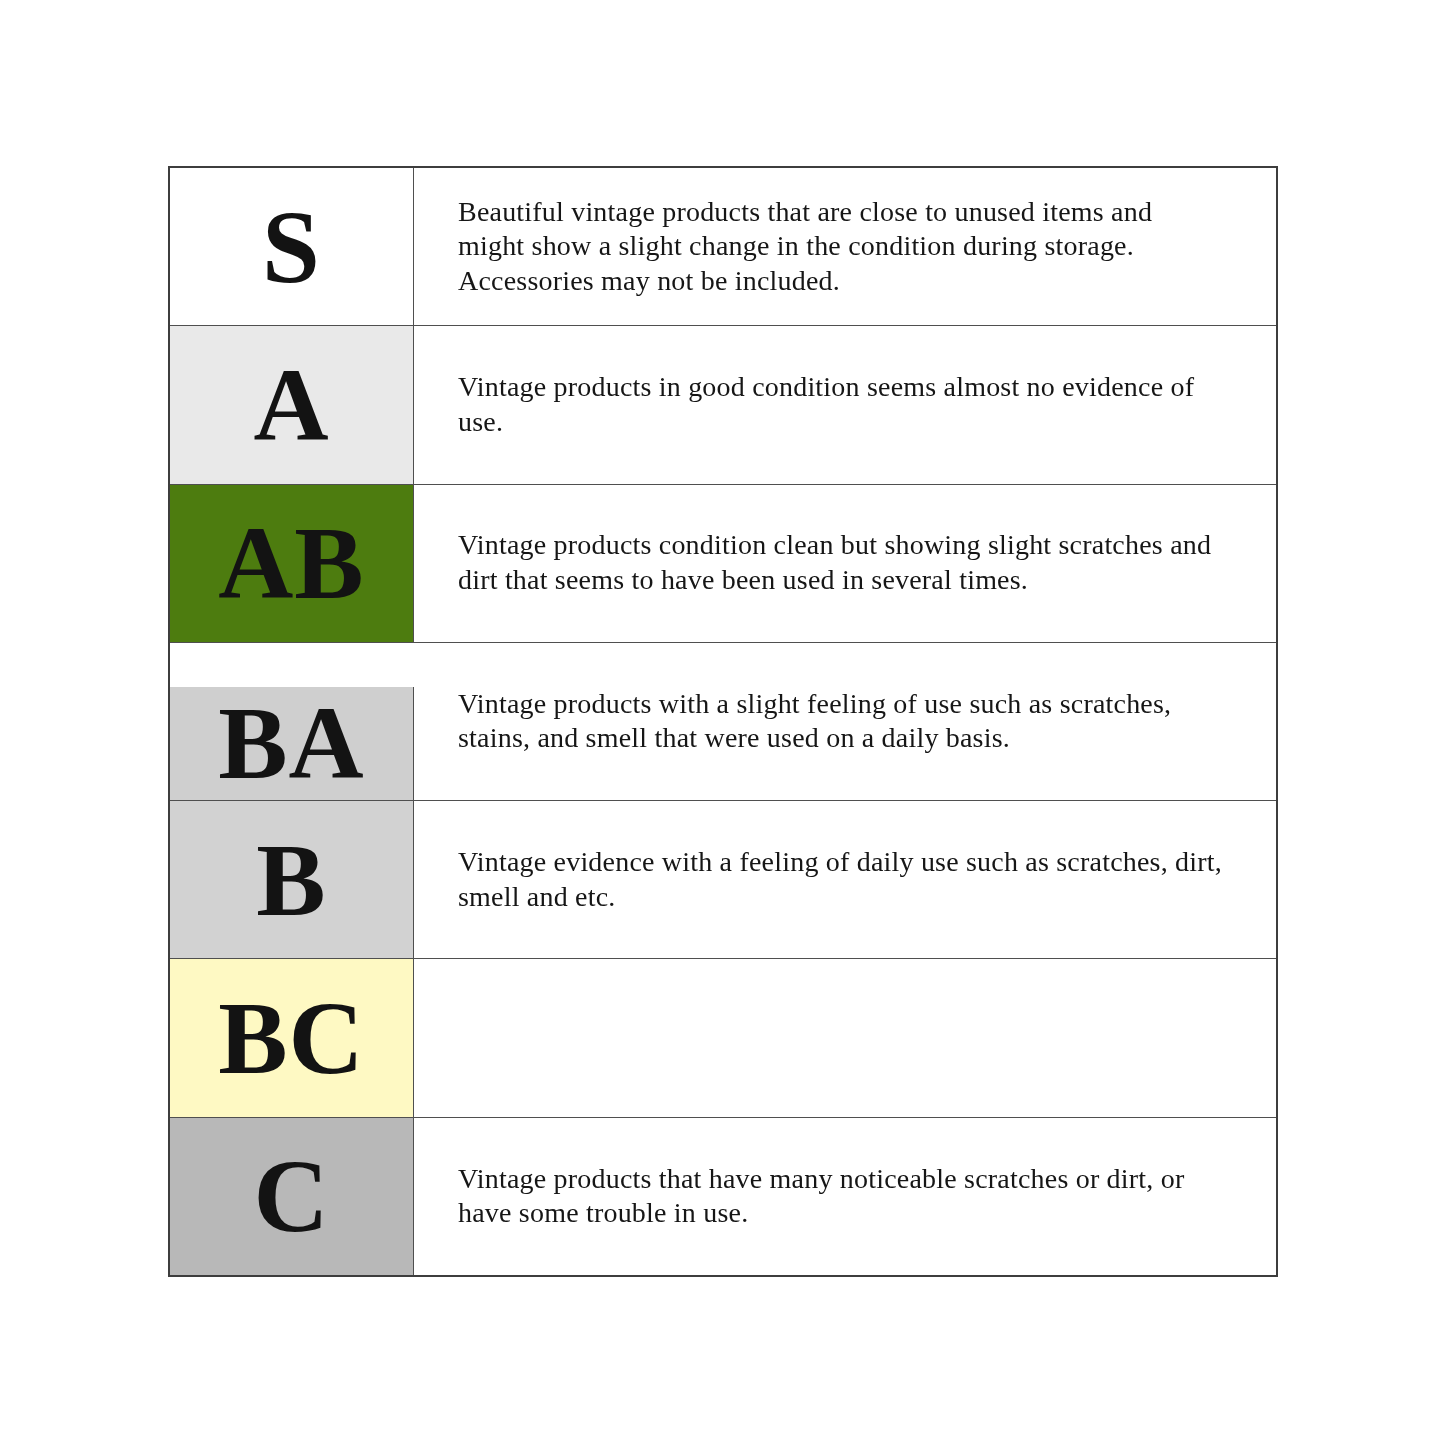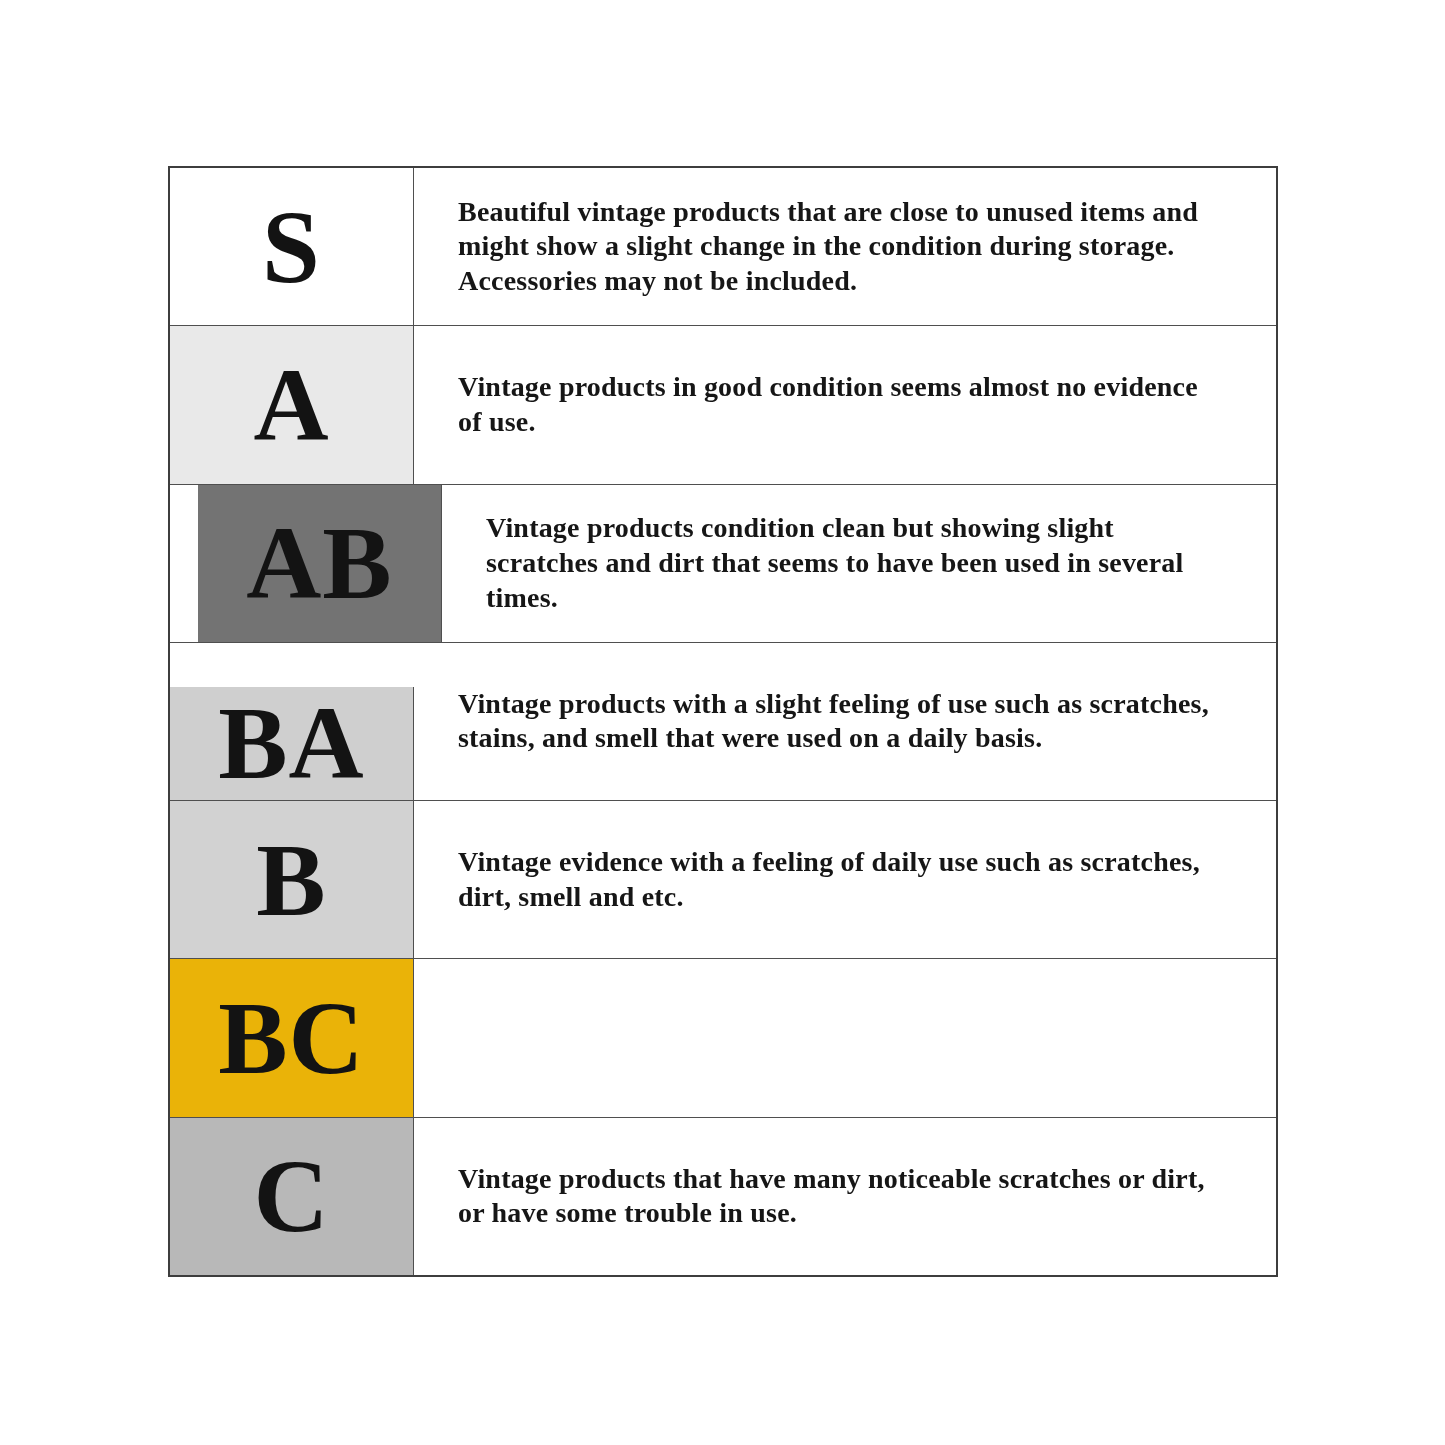--- a/index.html
+++ b/index.html
@@ -56,21 +56,21 @@
     flex: 1 1 auto;
     background: #ffffff;
     display: flex;
     align-items: center;
     box-sizing: border-box;
     padding: 12px 52px 12px 44px;
   }
   .desc-text {
     margin: 0;
     font-size: 28px;
-    font-weight: 700;
+    font-weight: 400;
     color: #161616;
     line-height: 1.24;
     letter-spacing: 0.2px;
   }
 </style>
 </head>
 <body>
 
 <div class="canvas">
   <div class="grade-table">
@@ -86,21 +86,21 @@
   <div class="row">
     <div class="grade-cell" style="background: rgb(233, 233, 233);">
       <span class="grade-letter">A</span>
     </div>
     <div class="desc-cell">
       <p class="desc-text">Vintage products in good condition seems almost no evidence of use.</p>
     </div>
   </div>
 
   <div class="row">
-    <div class="grade-cell" style="background: #737373; margin-left: 28px;">
+    <div class="grade-cell" style="background: #4d7c0f;">
       <span class="grade-letter">AB</span>
     </div>
     <div class="desc-cell">
       <p class="desc-text">Vintage products condition clean but showing slight scratches and dirt that seems to have been used in several times.</p>
     </div>
   </div>
 
   <div class="row">
     <div class="grade-cell" style="background: rgb(207, 207, 207); margin-top: 44px;">
       <span class="grade-letter">BA</span>
@@ -113,21 +113,21 @@
   <div class="row">
     <div class="grade-cell" style="background: rgb(210, 210, 210);">
       <span class="grade-letter">B</span>
     </div>
     <div class="desc-cell">
       <p class="desc-text">Vintage evidence with a feeling of daily use such as scratches, dirt, smell and etc.</p>
     </div>
   </div>
 
   <div class="row">
-    <div class="grade-cell" style="background: #eab308;">
+    <div class="grade-cell" style="background: #fef9c3;">
       <span class="grade-letter">BC</span>
     </div>
   </div>
 
   <div class="row">
     <div class="grade-cell" style="background: rgb(184, 184, 184);">
       <span class="grade-letter">C</span>
     </div>
     <div class="desc-cell">
       <p class="desc-text">Vintage products that have many noticeable scratches or dirt, or have some trouble in use.</p>

